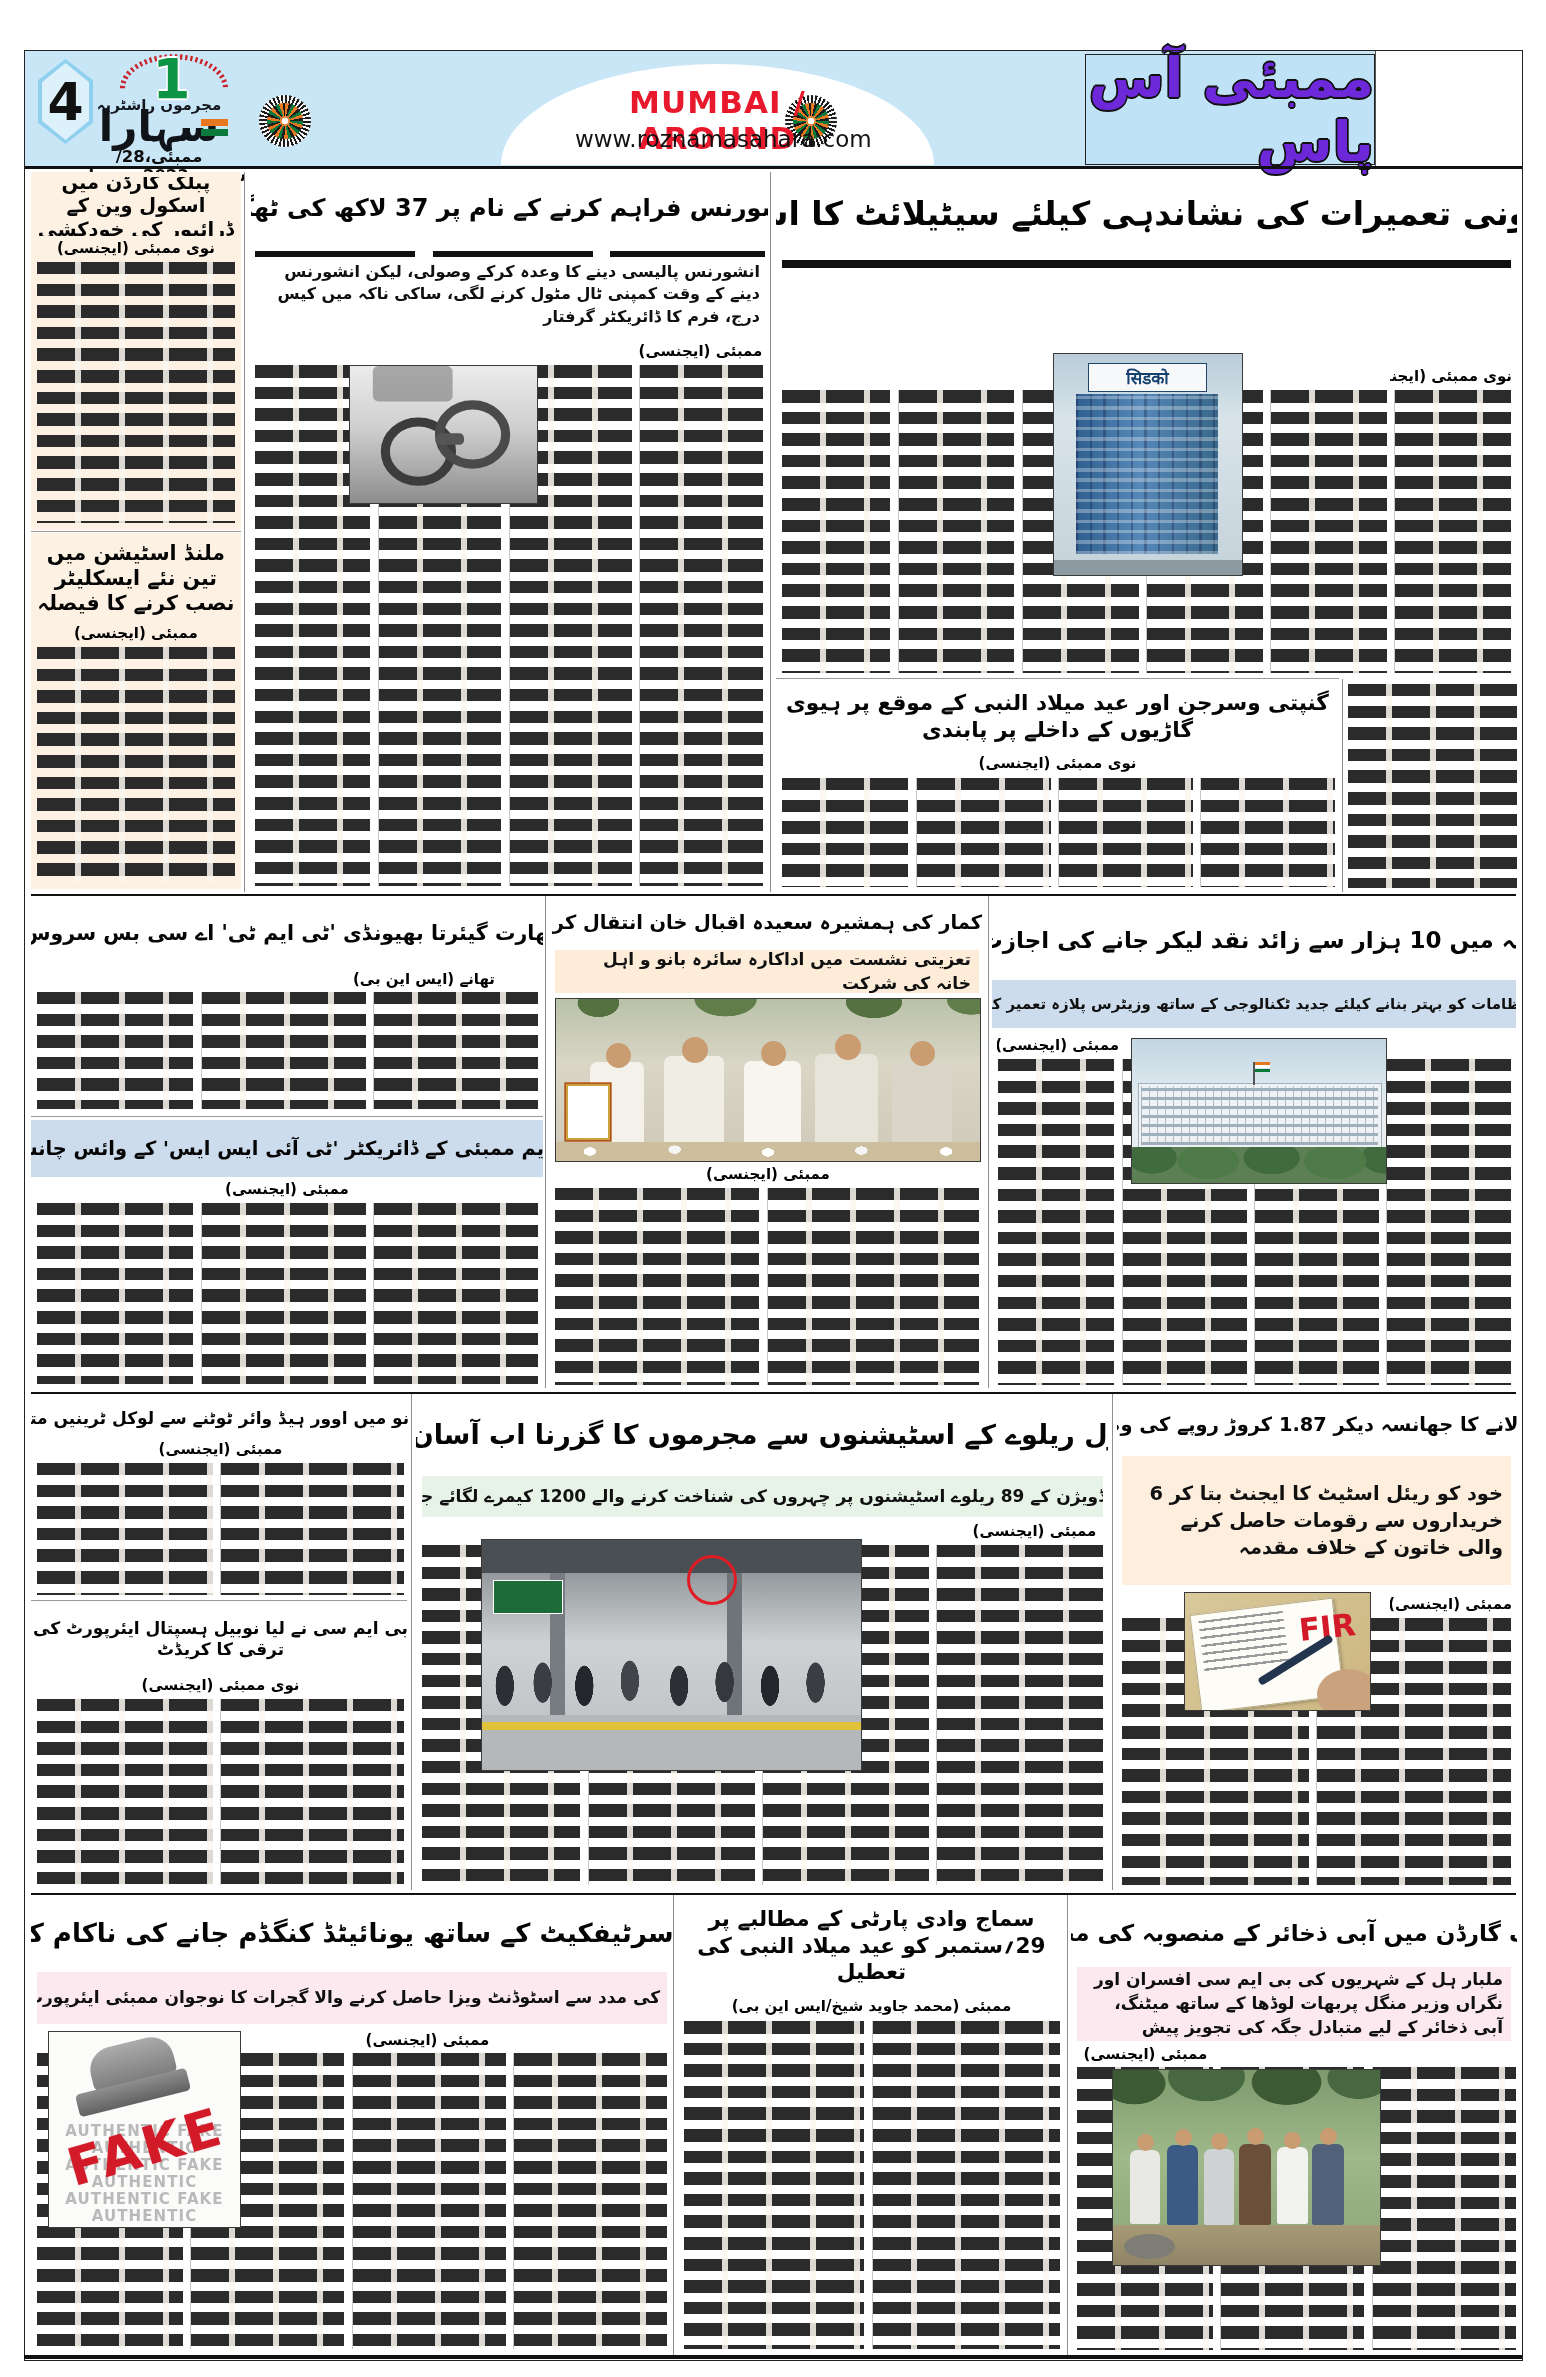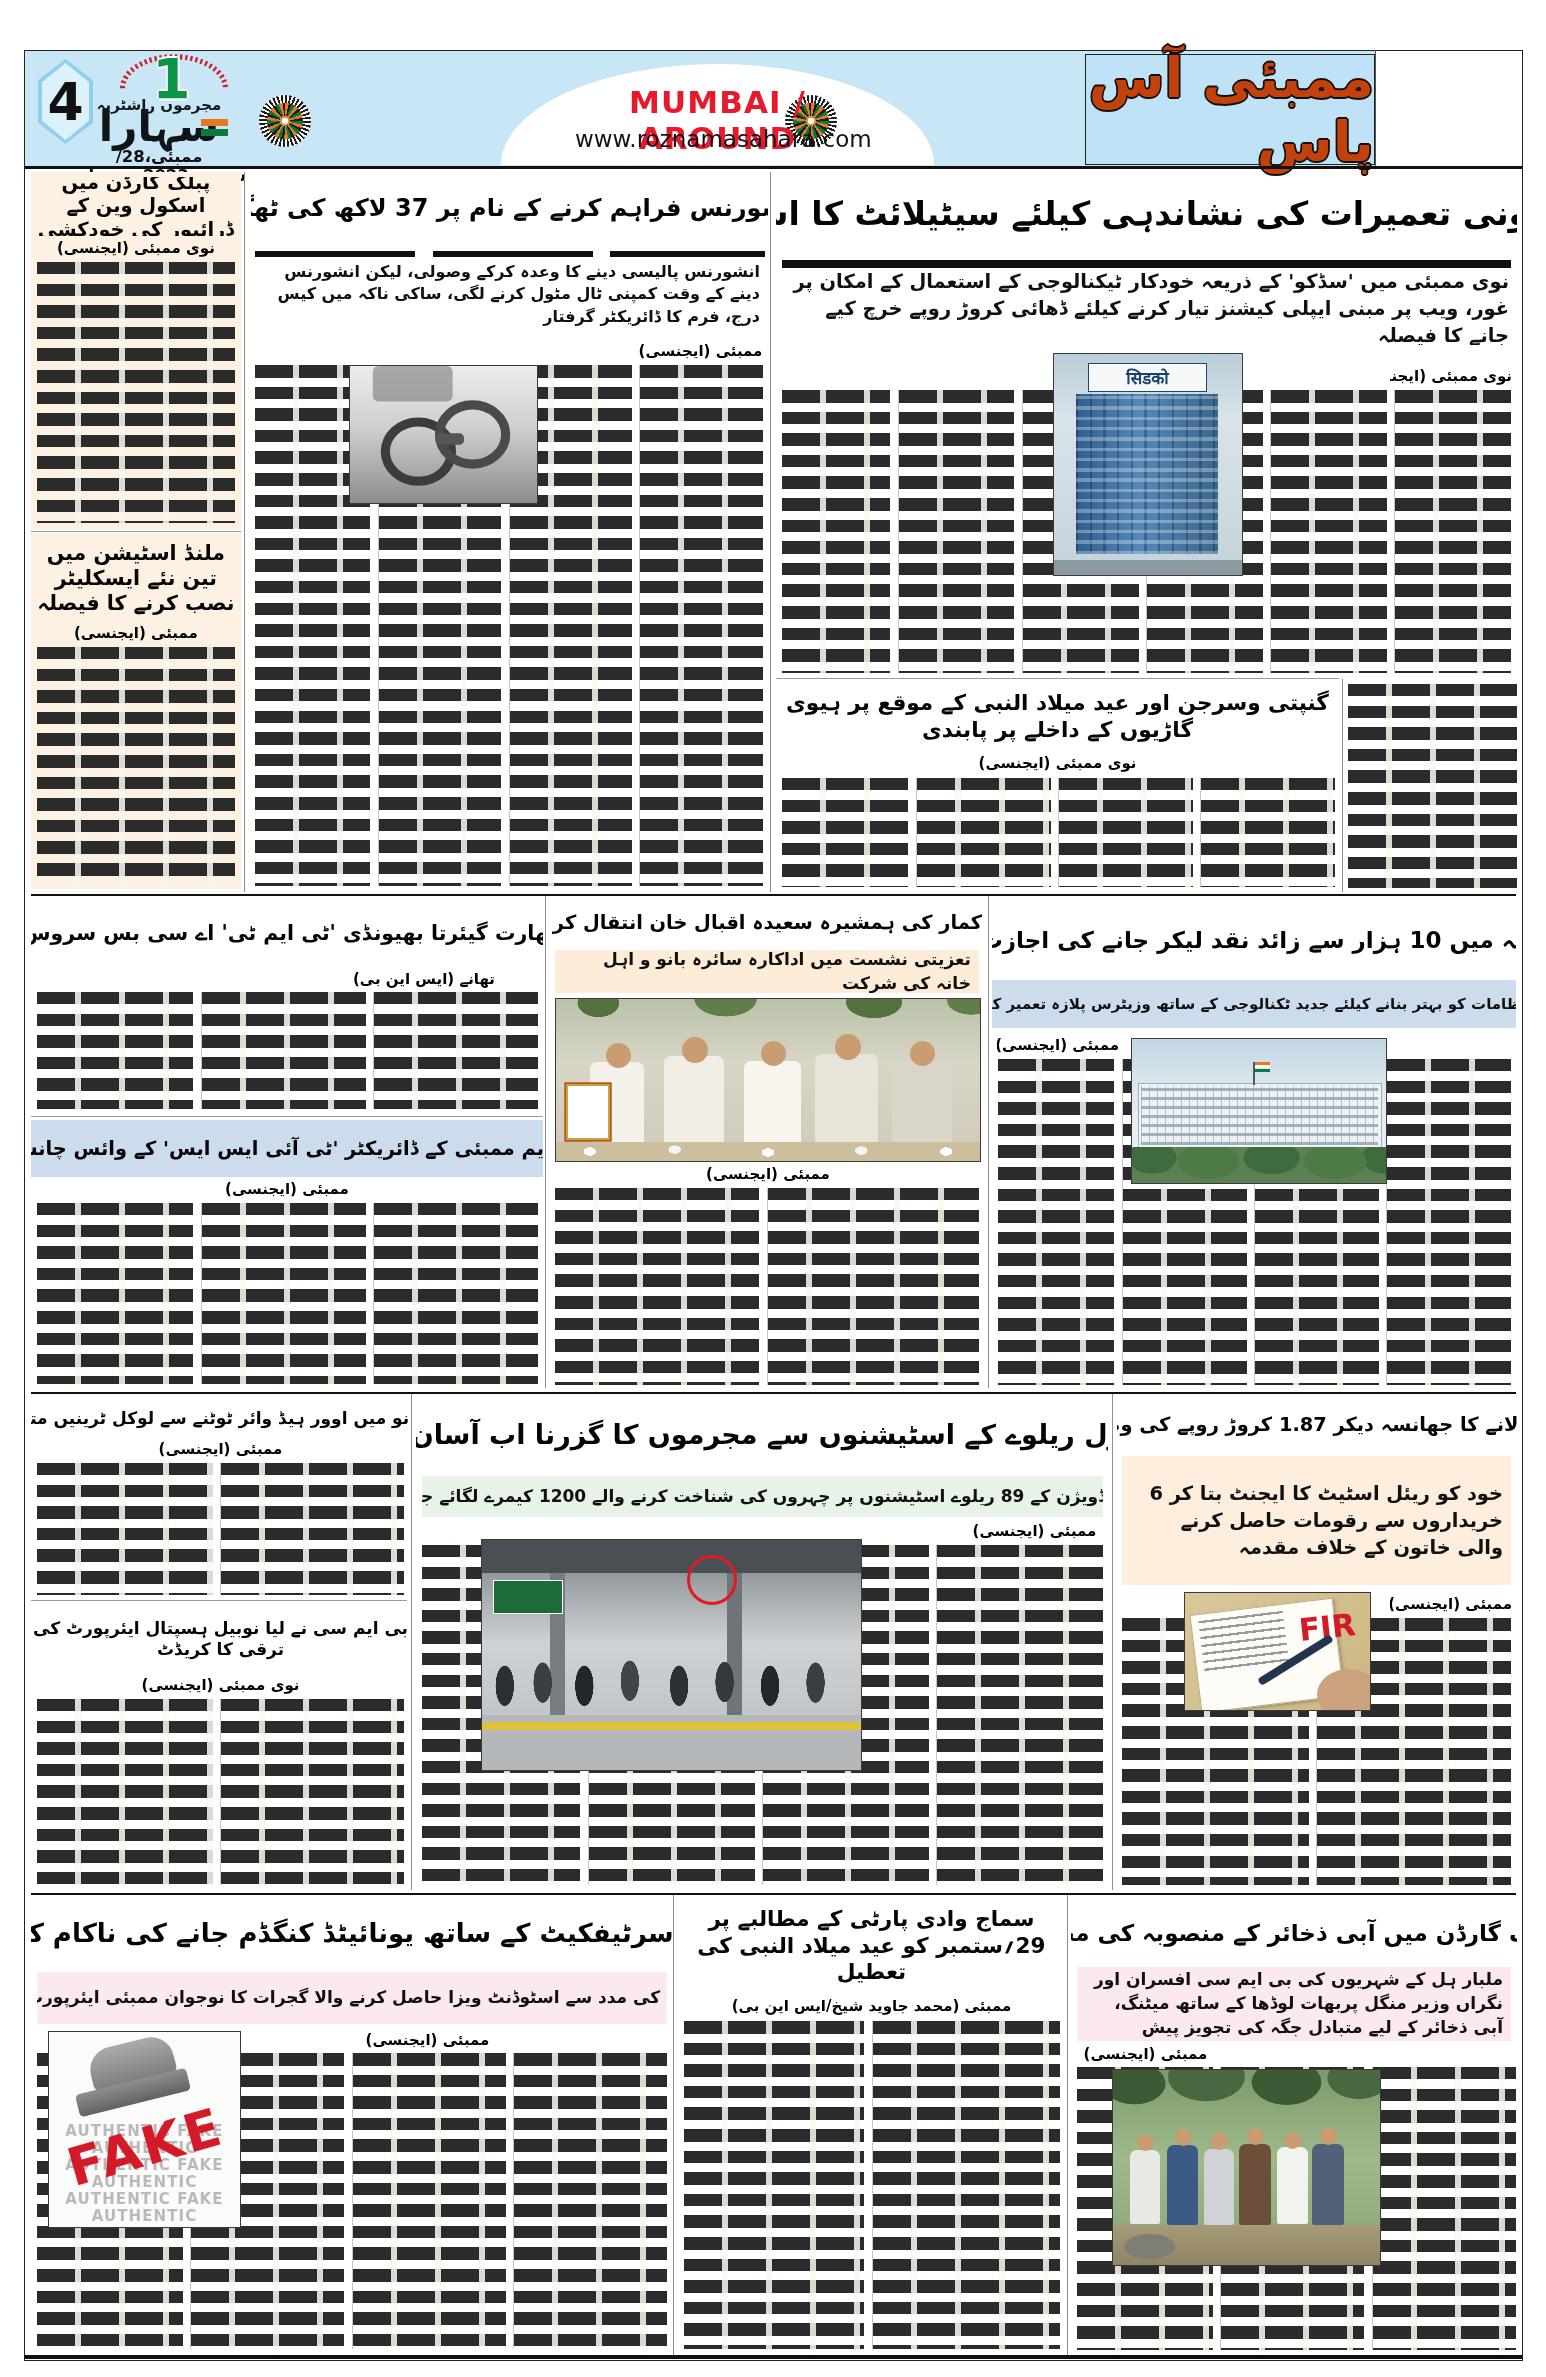--- a/index.html
+++ b/index.html
@@ -13,21 +13,21 @@
   .hexa{position:absolute;background:#8fd0ee;clip-path:polygon(50% 0,100% 25%,100% 75%,50% 100%,0 75%,0 25%);}
   .hexa-in{position:absolute;inset:4px;background:#ddf1fb;clip-path:polygon(50% 0,100% 25%,100% 75%,50% 100%,0 75%,0 25%);
            display:flex;align-items:center;justify-content:center;font-weight:bold;font-size:52px;color:#111;}
   .rosette{position:absolute;border-radius:50%;background:repeating-conic-gradient(#1c1c1c 0 5deg,#f6f6f6 5deg 10deg);}
   .rosette::before{content:"";position:absolute;inset:16%;border-radius:50%;
       background:repeating-conic-gradient(#e87722 0 12deg,#1c1c1c 12deg 22deg,#0a7a3c 22deg 34deg);}
   .rosette::after{content:"";position:absolute;inset:40%;border-radius:50%;background:#fff;box-shadow:0 0 0 1.7px #e87722 inset;}
   .logo-big{position:absolute;font-weight:bold;color:#101318;direction:rtl;}
   .tag-red{color:#e8192c;font-weight:bold;letter-spacing:1.1px;}
   .urbox{position:absolute;background:#bfe2f6;border:1.7px solid #222;display:flex;align-items:center;justify-content:center;}
-  .ur-callig{font-weight:bold;color:#c2410c;direction:rtl;
+  .ur-callig{font-weight:bold;color:#6d28d9;direction:rtl;
      text-shadow:-1.7px 0 #111,1.7px 0 #111,0 -1.7px #111,0 1.7px #111,-1.1px -1.1px #111,1.1px 1.1px #111,-1.1px 1.1px #111,1.1px -1.1px #111;}
   
   .hr-b{position:absolute;background:#111;}
   .hr-g{position:absolute;background:#9a9a9a;}
   .vr{position:absolute;width:1.1px;background:#8e8e8e;}
   
   .hl{position:absolute;font-weight:bold;color:#050505;direction:rtl;text-align:center;line-height:1.22;
       overflow:hidden;display:flex;align-items:center;justify-content:center;}
   .nw{white-space:nowrap;}
   .sub{position:absolute;font-weight:bold;color:#101010;direction:rtl;text-align:right;line-height:1.4;
@@ -116,21 +116,20 @@
       <ellipse cx="215" cy="120" rx="58" ry="52" fill="none" stroke="#4a4a4a" stroke-width="16"></ellipse>
       <rect x="150" y="118" width="50" height="20" rx="8" fill="#555"></rect>
       <rect x="40" y="0" width="140" height="62" rx="10" fill="#6f6f6f" opacity=".55"></rect>
     </svg>
   </div>
 
   <div class="vr" style="left:770px;top:172px;height:720px;"></div>
 
   <div class="hl nw" style="left:776px;top:172px;width:741px;height:84px;font-size:33px;">غیرقانونی تعمیرات کی نشاندہی کیلئے سیٹیلائٹ کا استعمال</div>
   <div class="hr-b" style="left:782px;top:260px;width:729px;height:8px;"></div>
-  <div class="sub" style="left:776px;top:272px;width:741px;height:73px;font-size:19.4px;">نوی ممبئی میں 'سڈکو' کے ذریعہ خودکار ٹیکنالوجی کے استعمال کے امکان پر غور، ویب پر مبنی ایپلی کیشنز تیار کرنے کیلئے ڈھائی کروڑ روپے خرچ کیے جانے کا فیصلہ</div>
   <div class="by" style="left:1390px;top:367px;width:122px;">نوی ممبئی (ایجنسی)</div>
   <div class="cols" style="left:782px;top:390px;width:729px;height:283px;">
     <div class="c lines"></div>
     <div class="c lines"></div>
     <div class="c lines"></div>
     <div class="c lines"></div>
     <div class="c lines"></div>
     <div class="c lines"></div>
   </div>
 

